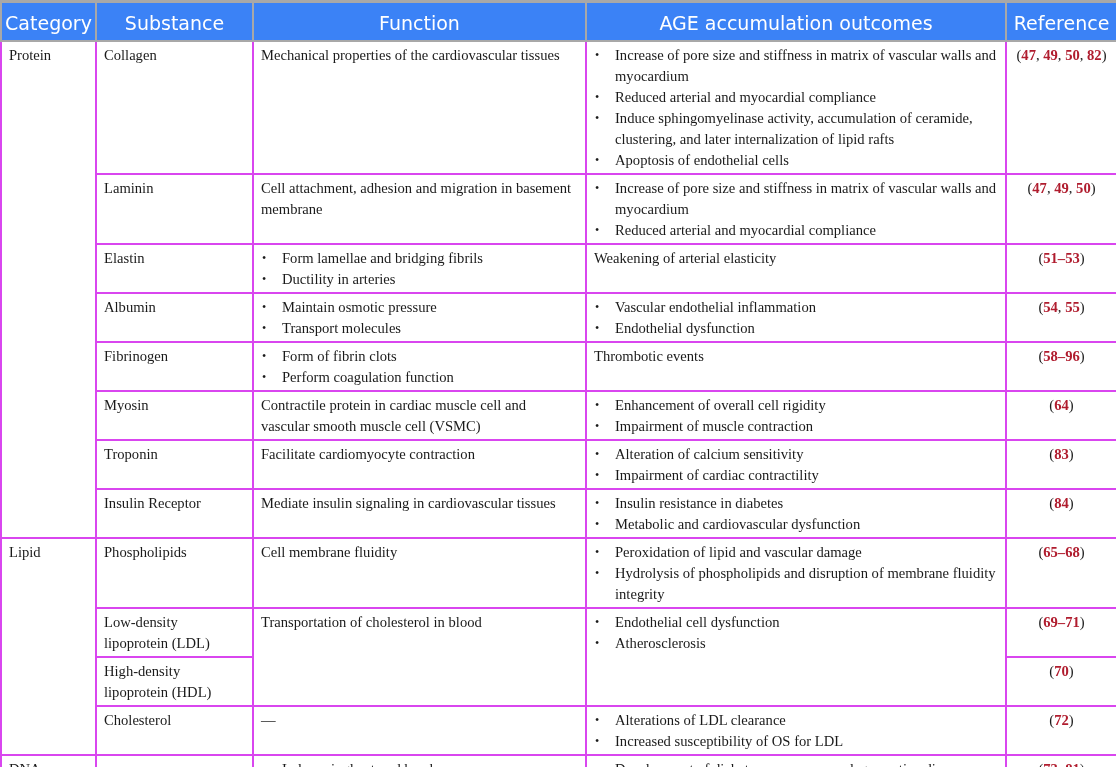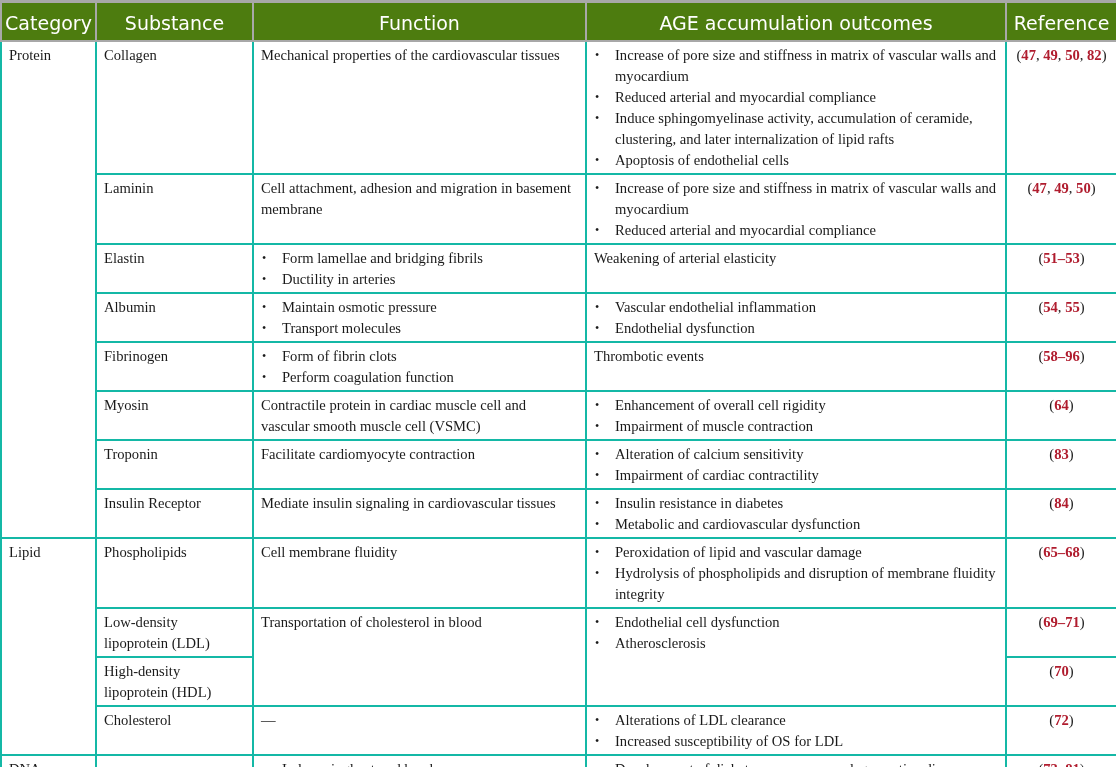--- a/index.html
+++ b/index.html
@@ -11,34 +11,34 @@
       font-family: "Liberation Serif", "DejaVu Serif", serif;
       font-size: 14.6px;
       color: #1a1a1a;
     }
     col.c-cat { width: 95px; }
     col.c-sub { width: 157px; }
     col.c-fun { width: 333px; }
     col.c-age { width: 420px; }
     col.c-ref { width: 111px; }
     th {
-      background: #4d7c0f;
+      background: #3b82f6;
       color: #ffffff;
       font-family: "DejaVu Sans", "Liberation Sans", sans-serif;
       font-weight: normal;
       font-size: 19px;
       height: 35px;
       padding: 2px 2px 0 2px;
       text-align: center;
       border: 2px solid #a8a8a8;
       border-top: 3px solid #a8a8a8;
       white-space: nowrap;
     }
     td {
-      border: 2px solid #14b8a6;
+      border: 2px solid #d946ef;
       vertical-align: top;
       padding: 3px 7px 2px 7px;
       line-height: 21px;
     }
     td.ref { text-align: center; white-space: nowrap; padding-left: 4px; padding-right: 4px; }
     ul.bl { list-style: none; margin: 0; padding: 0; }
     ul.bl li { position: relative; padding-left: 21px; }
     ul.bl li::before {
       content: "\2022";
       position: absolute; left: 1px; top: 0;

